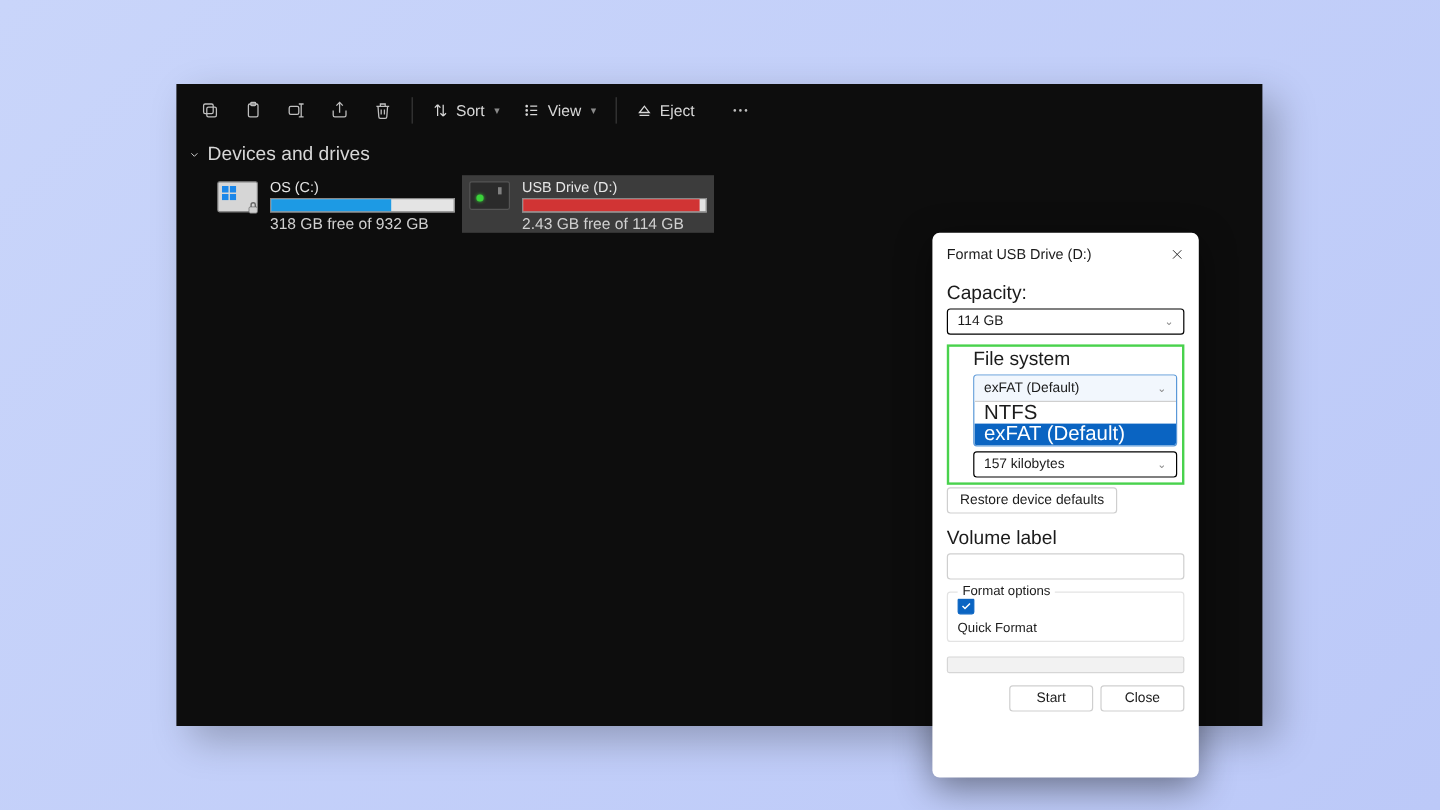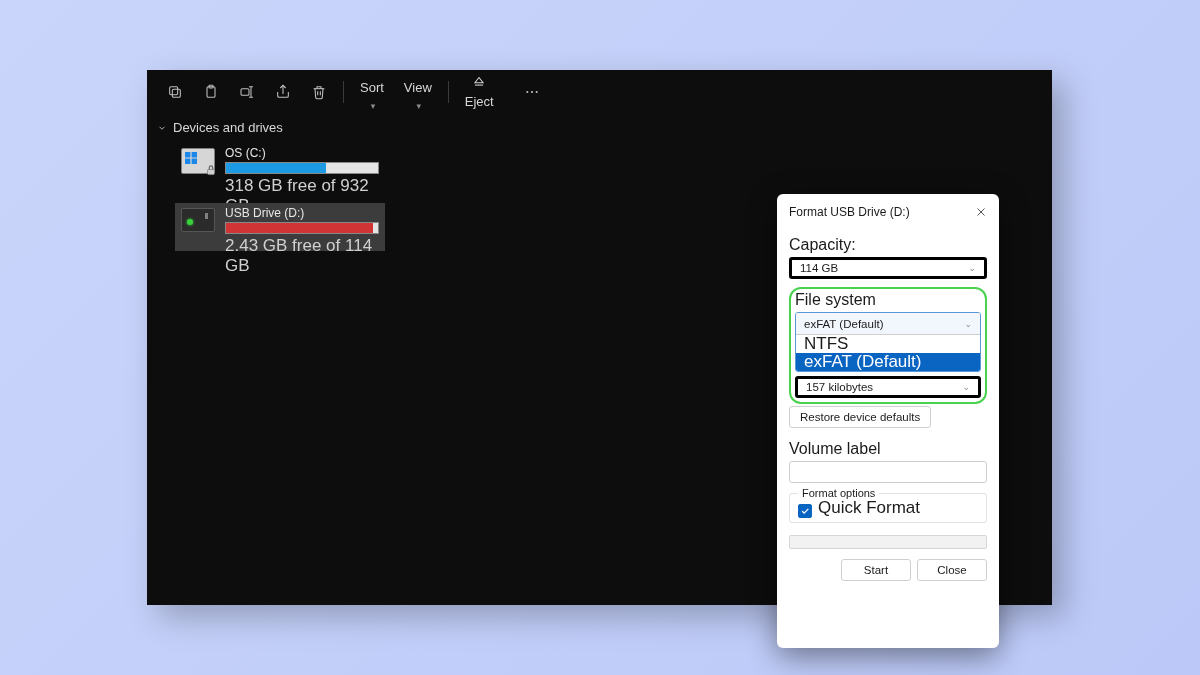--- a/index.html
+++ b/index.html
@@ -14,27 +14,27 @@
   }
   .toolbar {
     height: 44px; display: flex; align-items: center; padding: 0 10px;
     color: #d7d7d7; font-size: 13px;
   }
   .tb-icon {
     width: 36px; height: 36px; display: flex; align-items: center; justify-content: center;
     color: #bfbfbf;
   }
   .tb-sep { width: 1px; height: 22px; background: #3a3a3a; margin: 0 6px; }
-  .tb-btn { display: flex; align-items: center; gap: 6px; padding: 0 10px; height: 36px; color: #d7d7d7; flex-direction: column; }
+  .tb-btn { display: flex; align-items: center; gap: 6px; padding: 0 10px; height: 36px; color: #d7d7d7; }
   .chev { font-size: 9px; color: #8a8a8a; margin-left: 2px; }
   .section-hdr {
     display: flex; align-items: center; gap: 6px; padding: 6px 8px 6px 10px;
-    color: #d7d7d7; font-size: 13px;
-  }
-  .drives { display: flex; gap: 12px; padding: 2px 10px 0 28px; flex-direction: column; }
+    color: #d7d7d7; font-size: 16px;
+  }
+  .drives { display: flex; gap: 0; padding: 2px 10px 0 28px; }
   .drive {
     width: 210px; height: 48px; display: flex; align-items: flex-start; gap: 8px;
     padding: 3px 6px;
   }
   .drive.sel { background: #3c3c3c; }
   .drv-icon { width: 36px; height: 28px; position: relative; margin-top: 2px; }
   .os-icon { background: #d6d6d6; border: 1px solid #7f7f7f; border-radius: 2px; position: relative; width:34px; height:26px; }
   .os-icon::before { content:""; position:absolute; left:3px; top:3px; width:12px; height:12px;
     background: conic-gradient(#1b87e9 0 25%, #1b87e9 25% 50%, #1b87e9 50% 75%, #1b87e9 75% 100%);
     clip-path: polygon(0 0,45% 0,45% 45%,0 45%,0 55%,45% 55%,45% 100%,55% 100%,55% 55%,100% 55%,100% 45%,55% 45%,55% 0,100% 0,100% 100%,0 100%);
@@ -42,51 +42,51 @@
   .os-icon svg.lock { position:absolute; right:-4px; bottom:-4px; }
   .usb-icon { background:#2b2b2b; border:1px solid #555; border-radius:2px; width:34px; height:24px; position:relative; }
   .usb-icon::before { content:""; position:absolute; left:5px; bottom:6px; width:6px; height:6px; background:#3ad23a; border-radius:50%; box-shadow:0 0 3px #3ad23a; }
   .usb-icon::after { content:""; position:absolute; right:6px; top:4px; width:3px; height:6px; background:#808080; }
   .drv-body { flex:1; display:flex; flex-direction:column; gap:2px; }
   .drv-title { font-size:12px; color:#e6e6e6; }
   .bar { height:12px; background:#e4e4e4; border:1px solid #888; position:relative; }
   .bar-fill { height:100%; }
   .fill-blue { background:#1d9ae4; }
   .fill-red { background:#d13434; }
-  .drv-sub { font-size:17px; color:#d0d0d0; }
+  .drv-sub { font-size:13px; color:#d0d0d0; }
 
   .dialog {
     position:absolute; left:630px; top:124px; width:222px; height:454px;
     background:#fff; border-radius:6px; box-shadow:0 8px 30px rgba(0,0,0,.45);
     color:#1b1b1b; font-size:12px;
   }
   .dlg-title { display:flex; align-items:center; justify-content:space-between;
     padding:8px 8px 6px 12px; font-size:12px; }
   .dlg-close { width:20px; height:20px; display:flex; align-items:center; justify-content:center; }
   .dlg-body { padding:2px 12px 0 12px; }
   .lbl { font-size:16px; margin:6px 0 3px 0; color:#1b1b1b; }
   .combo {
     display:flex; align-items:center; justify-content:space-between;
-    height:22px; padding:0 8px; border:3px solid #000000; border-radius:3px;
+    height:22px; padding:0 8px; border:1px solid #000000; border-radius:3px;
     font-size:11.5px; background:#fff;
   }
-  .hl-group { border:2px solid #49d24d; border-radius:12px; padding:2px 4px 4px 4px; margin-top:8px; }
+  .hl-group { border:2px solid #49d24d; border-radius:0; padding:2px 4px 4px 20px; margin-top:8px; }
   .fs-open { border:1px solid #5a98d8; border-radius:3px; overflow:hidden; }
   .fs-open .combo { border:none; border-bottom:1px solid #cfcfcf; border-radius:0; background:#f2f7fd; }
   .opt { height:18px; padding:0 8px; display:flex; align-items:center; font-size:17px; }
   .opt.sel { background:#0a64c2; color:#fff; }
   .btn {
     display:inline-flex; align-items:center; justify-content:center;
     height:22px; padding:0 10px; border:1px solid #cfcfcf; border-radius:3px;
     font-size:11.5px; background:#fff;
   }
   .txt-input { height:22px; border:1px solid #cfcfcf; border-radius:3px; width:100%; }
   .fieldset { border:1px solid #e3e3e3; border-radius:3px; padding:4px 8px; margin-top:10px; position:relative; }
   .legend { position:absolute; top:-7px; left:8px; background:#fff; padding:0 4px; font-size:11px; }
-  .chk-row { display:flex; align-items:flex-end; gap:6px; font-size:17px; }
+  .chk-row { display:flex; align-items:flex-start; gap:6px; font-size:11px;flex-direction:column; }
   .chkbox { width:14px; height:14px; border:1px solid #0a64c2; background:#0a64c2; border-radius:2px; display:flex; align-items:center; justify-content:center; }
   .chkbox svg { stroke:#fff; }
   .progress { height:14px; border:1px solid #d6d6d6; border-radius:2px; background:#f2f2f2; margin-top:12px; }
   .dlg-actions { display:flex; gap:6px; justify-content:flex-end; padding:10px 12px 0 12px; }
   .dlg-actions .btn { width:70px; }
 </style>
 </head>
 <body>
 
 <div class="window">

